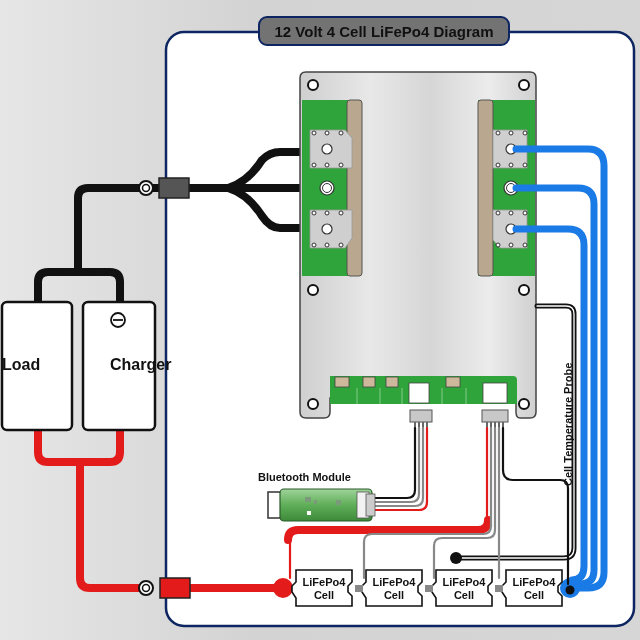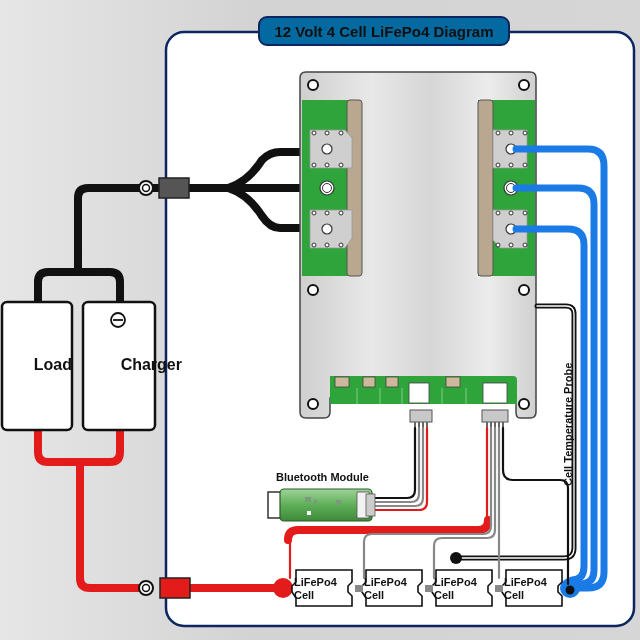--- a/index.html
+++ b/index.html
@@ -6,26 +6,26 @@
     body {
       width: 640px; height: 640px; overflow: hidden;
       background: linear-gradient(90deg, #e6e6e6 0%, #d3d3d3 40%, #d6d6d6 100%);
       font-family: "Liberation Sans", sans-serif;
       position: relative;
     }
     #stage { position: absolute; left: 0; top: 0; width: 640px; height: 640px; }
     .lbl { position: absolute; font-family: "Liberation Sans", sans-serif; font-weight: bold; color: #111; white-space: nowrap; }
     .title-box {
       position: absolute; left: 258px; top: 16px; width: 252px; height: 30px;
-      background: #0369a1; border: 2.5px solid #0d2560; border-radius: 9px;
+      background: #737373; border: 2.5px solid #0d2560; border-radius: 9px;
       display: flex; align-items: center; justify-content: center;
       font-size: 15px; font-weight: bold; color: #111; box-sizing: border-box; text-align: center;
     }
-    .box-label { font-size: 16px; text-align: right; }
-    .cell-label { position: absolute; font-size: 11px; font-weight: bold; line-height: 13px; width: 60px; color: #111; }
+    .box-label { font-size: 16px; text-align: left; }
+    .cell-label { position: absolute; font-size: 11px; font-weight: bold; text-align: center; line-height: 13px; width: 60px; color: #111; }
     .bt-label { font-size: 11px; }
     .probe-label { font-size: 11px; transform: rotate(-90deg); transform-origin: left top; }
   </style>
 </head>
 <body>
 
 <div id="stage">
   <svg width="640" height="640" viewBox="0 0 640 640" xmlns="http://www.w3.org/2000/svg">
     <defs>
       <linearGradient id="brushed" x1="0" y1="0" x2="1" y2="0">
@@ -233,21 +233,21 @@
       <rect x="495" y="585" width="8" height="7"></rect>
     </g>
   </svg>
 
   
   <div class="title-box">12 Volt 4 Cell LiFePo4 Diagram</div>
 
   <div class="lbl box-label" style="left:2px; top:356px; width:70px;">Load</div>
   <div class="lbl box-label" style="left:83px; top:356px; width:72px;margin-left:27px;">Charger</div>
 
-  <div class="lbl bt-label" style="left:276px; top:471px;text-align:right;">Bluetooth Module</div>
+  <div class="lbl bt-label" style="left:258px; top:471px;text-align:right;">Bluetooth Module</div>
 
   <div class="lbl probe-label" style="left:562px; top:486px;">Cell Temperature Probe</div>
 
   <div class="cell-label" style="left:294px; top:576px;">
     <div>LiFePo4</div>
     <div>Cell</div>
   </div>
   <div class="cell-label" style="left:364px; top:576px;">
     <div>LiFePo4</div>
     <div>Cell</div>

